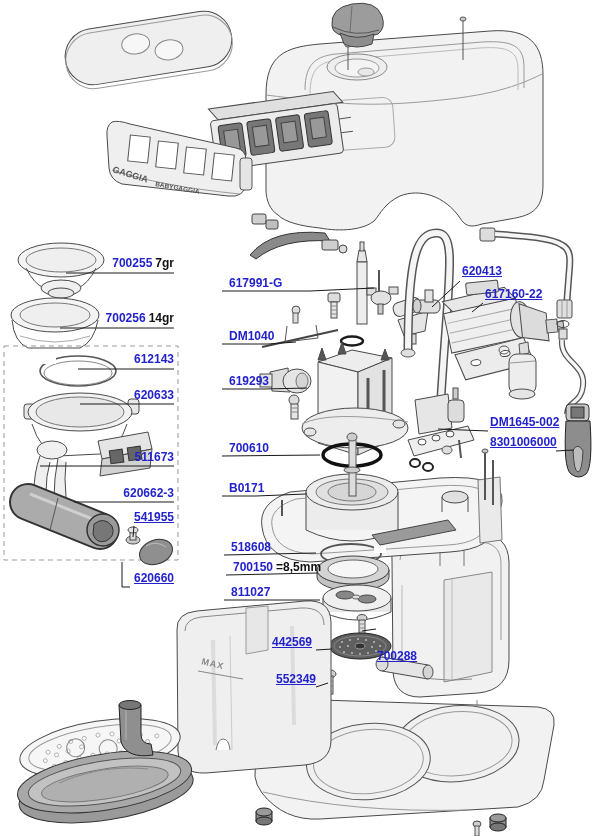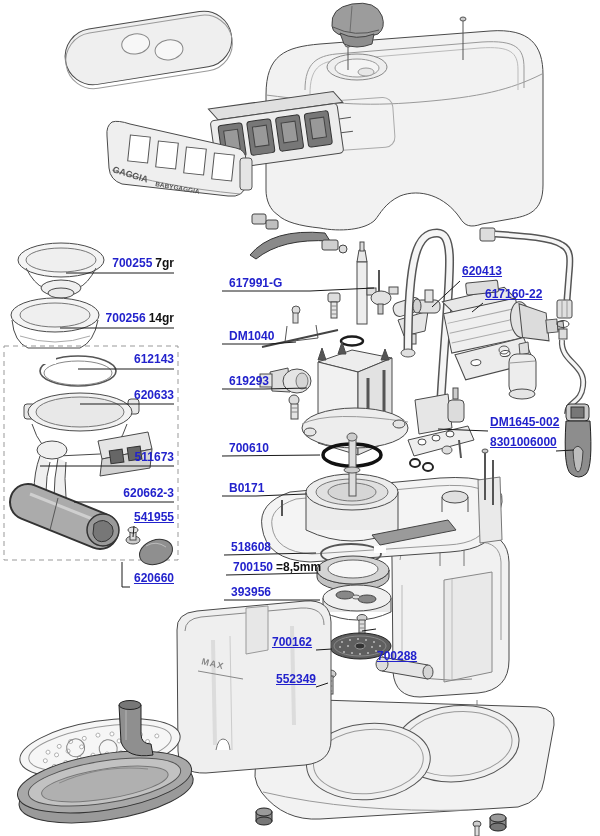--- a/index.html
+++ b/index.html
@@ -514,24 +514,24 @@
 <div class="lbl ralign" style="left:58px;top:510px;width:116px;text-align:right;"><span class="num">541955</span></div>
 <div class="lbl ralign" style="left:58px;top:571px;width:116px;"><span class="num">620660</span></div>
 
 <div class="lbl nou" style="left:222px;top:276px;"><span class="num">617991-G</span></div>
 <div class="lbl nou" style="left:222px;top:329px;"><span class="num">DM1040</span></div>
 <div class="lbl nou" style="left:222px;top:374px;"><span class="num">619293</span></div>
 <div class="lbl nou" style="left:222px;top:441px;"><span class="num">700610</span></div>
 <div class="lbl nou" style="left:222px;top:481px;"><span class="num">B0171</span></div>
 <div class="lbl nou" style="left:224px;top:540px;"><span class="num">518608</span></div>
 <div class="lbl nou" style="left:226px;top:560px;"><span class="num">700150</span><span class="sfx">=8,5mm</span></div>
-<div class="lbl nou" style="left:224px;top:585px;"><span class="num">393956</span></div>
+<div class="lbl nou" style="left:224px;top:585px;"><span class="num">811027</span></div>
 
 <div class="lbl" style="left:377px;top:649px;"><span class="num">700288</span></div>
-<div class="lbl" style="left:272px;top:635px;"><span class="num">700162</span></div>
+<div class="lbl" style="left:272px;top:635px;"><span class="num">442569</span></div>
 <div class="lbl" style="left:276px;top:672px;"><span class="num">552349</span></div>
 
 <div class="lbl" style="left:462px;top:264px;"><span class="num">620413</span></div>
 <div class="lbl" style="left:485px;top:287px;"><span class="num">617160-22</span></div>
 <div class="lbl" style="left:490px;top:415px;text-align:right;"><span class="num">DM1645-002</span></div>
 <div class="lbl" style="left:490px;top:435px;"><span class="num">8301006000</span></div>
 
 </div>
 
 </body></html>

